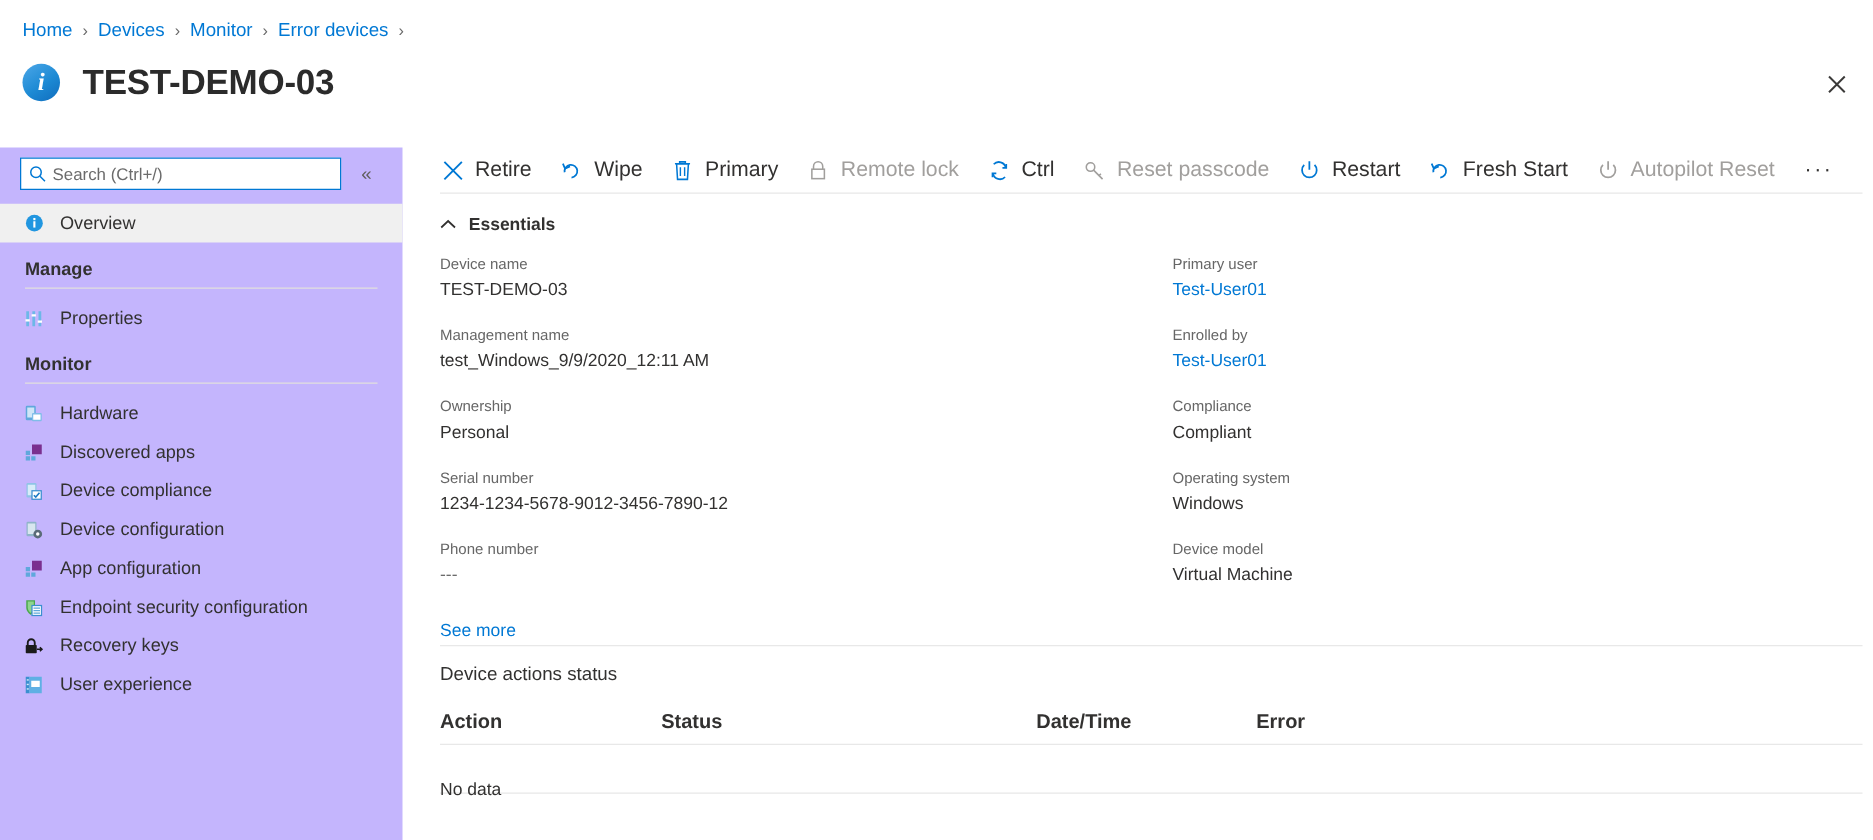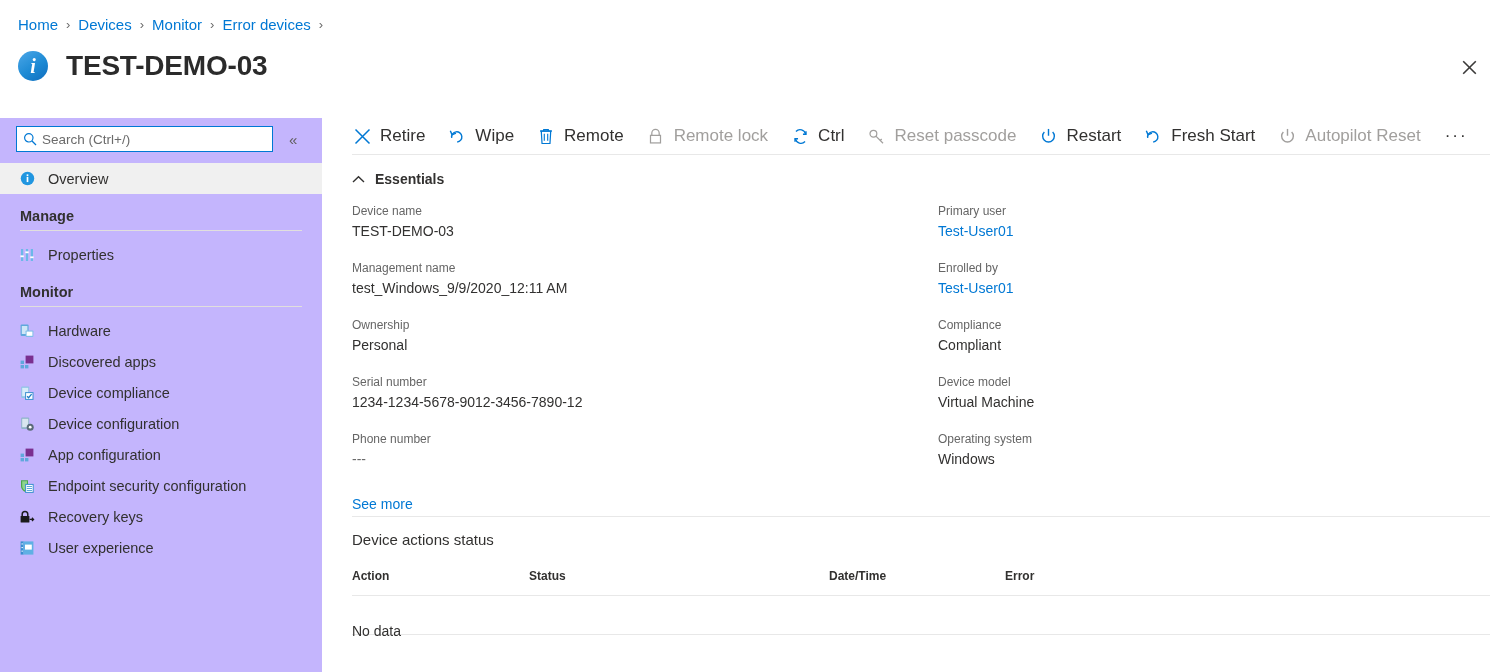--- a/index.html
+++ b/index.html
@@ -154,21 +154,21 @@
 
   .actions-title {
     position: absolute; left: 12px; top: 413px;
     font-size: 15px; color: #323130;
   }
   .actions-table {
     position: absolute; left: 12px; top: 445px; width: 1138px;
   }
   .tbl-head { position: relative; height: 32px; }
   .tbl-head .th {
-    position: absolute; top: 6px; font-size: 12px;
+    position: absolute; top: 6px; font-size: 16px;
     font-weight: bold; color: #323130; cursor: pointer;
   }
   .tbl-rule { width: 1138px; height: 1px; background: #e8e8e8; }
   .tbl-row { position: relative; height: 38px; }
   .tbl-row .td {
     position: absolute; top: 11px; font-size: 14px; color: #323130; margin-top: 16px;
   }
 </style>
 </head>
 <body>
@@ -372,21 +372,21 @@
 
       <div class="tool-btn">
         <span class="t-ico">
           <svg width="16" height="17" viewBox="0 0 16 18" aria-hidden="true">
             <path d="M1.6 3.2 H14.4" stroke="#0078d4" stroke-width="1.4"></path>
             <path d="M5.6 3.2 V1.6 H10.4 V3.2" fill="none" stroke="#0078d4" stroke-width="1.3"></path>
             <path d="M3 3.2 H13 L12.2 16.4 H3.8 Z" fill="none" stroke="#0078d4" stroke-width="1.3"></path>
             <path d="M6.2 6.2 V13.6 M9.8 6.2 V13.6" stroke="#0078d4" stroke-width="1.2"></path>
           </svg>
         </span>
-        <span>Remote</span>
+        <span>Primary</span>
       </div>
 
       <div class="tool-btn disabled">
         <span class="t-ico">
           <svg width="15" height="17" viewBox="0 0 15 18" aria-hidden="true">
             <path d="M3.6 7.8 V5.4 A3.9 3.9 0 0 1 11.4 5.4 V7.8" fill="none" stroke="#a19f9d" stroke-width="1.3"></path>
             <rect x="2.2" y="7.8" width="10.6" height="8" fill="none" stroke="#a19f9d" stroke-width="1.3"></rect>
           </svg>
         </span>
         <span>Remote lock</span>
@@ -491,26 +491,26 @@
         </div>
         <div class="ess-field">
           <div class="ess-label">Enrolled by</div>
           <div class="ess-value link">Test-User01</div>
         </div>
         <div class="ess-field">
           <div class="ess-label">Compliance</div>
           <div class="ess-value">Compliant</div>
         </div>
         <div class="ess-field">
+          <div class="ess-label">Operating system</div>
+          <div class="ess-value">Windows</div>
+        </div>
+        <div class="ess-field">
           <div class="ess-label">Device model</div>
           <div class="ess-value">Virtual Machine</div>
-        </div>
-        <div class="ess-field">
-          <div class="ess-label">Operating system</div>
-          <div class="ess-value">Windows</div>
         </div>
       </div>
     </div>
 
     <div class="see-more">See more</div>
     <div class="ess-bottom-rule"></div>
 
     <div class="actions-title">Device actions status</div>
 
     <div class="actions-table">

